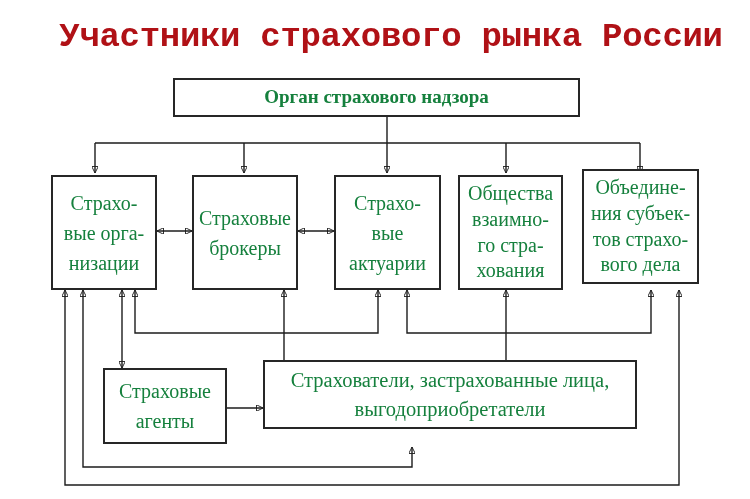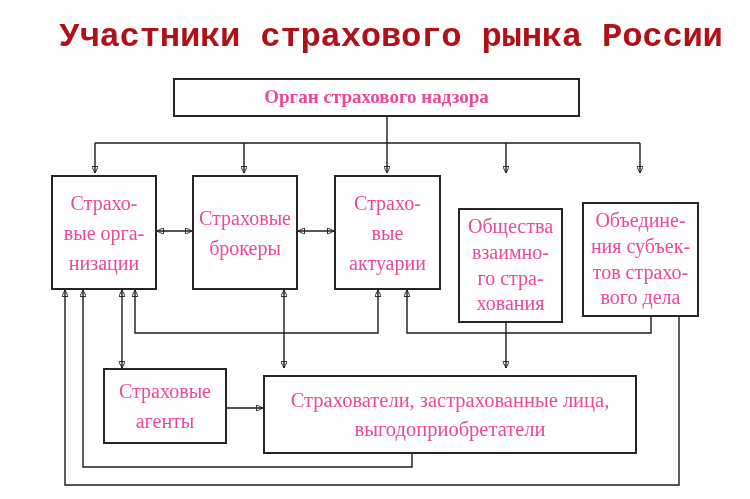--- a/index.html
+++ b/index.html
@@ -11,24 +11,24 @@
     position:absolute;left:0;top:4px;width:750px;height:36px;
     text-align:center;font-family:Liberation Mono, monospace;
     font-weight:700;font-size:34px;line-height:34px;letter-spacing:-0.3px;
     color:#b01116;margin:16px;
   }
   .wires{position:absolute;left:0;top:0;width:750px;height:499px;}
   .wires path{fill:none;stroke:#1c1c1c;stroke-width:1.4;}
   .box{
     position:absolute;box-sizing:border-box;border:2px solid #262626;
     background:#ffffff;display:flex;align-items:center;justify-content:center;
-    text-align:center;white-space:pre-line;color:#ec4899;
+    text-align:center;white-space:pre-line;color:#15803d;
     font-size:20px;line-height:1.5;
   }
-  .box.tight{line-height:1.28;margin-top:33px;}
+  .box.tight{line-height:1.28;}
   .box.head{font-weight:700;font-size:19px;line-height:1.1;}
   .box.wide{font-size:20.5px;line-height:1.4;}
 </style>
 </head>
 <body>
 
 <div class="stage">
 
   <h1 class="title" style="color: rgb(176, 17, 22);">Участники страхового рынка России</h1>
 
@@ -82,16 +82,16 @@
 хования</div>
 
   <div class="box tight" style="left: 582px; top: 169px; width: 117px; height: 115px; border-color: rgb(38, 38, 38);">Объедине-
 ния субъек-
 тов страхо-
 вого дела</div>
 
   <div class="box" style="left: 103px; top: 368px; width: 124px; height: 76px; border-color: rgb(38, 38, 38);">Страховые
 агенты</div>
 
-  <div class="box wide" style="left: 263px; top: 375px; width: 374px; height: 79px; border-color: rgb(38, 38, 38);">Страхователи, застрахованные лица,
+  <div class="box wide" style="left: 263px; top: 360px; width: 374px; height: 69px; border-color: rgb(38, 38, 38);">Страхователи, застрахованные лица,
 выгодоприобретатели</div>
 
 </div>
 
 </body></html>

